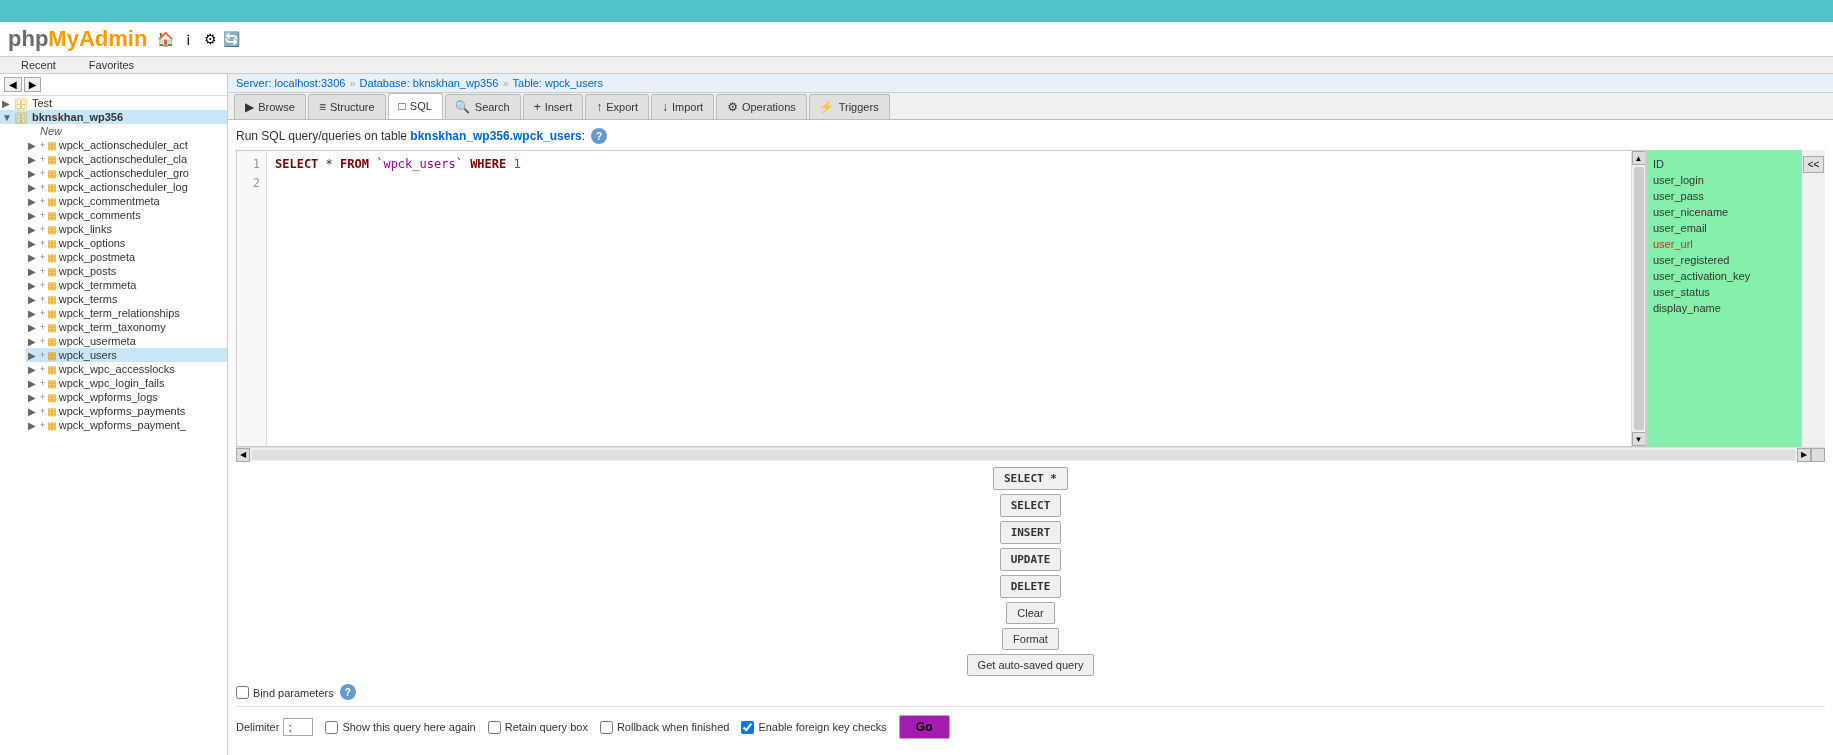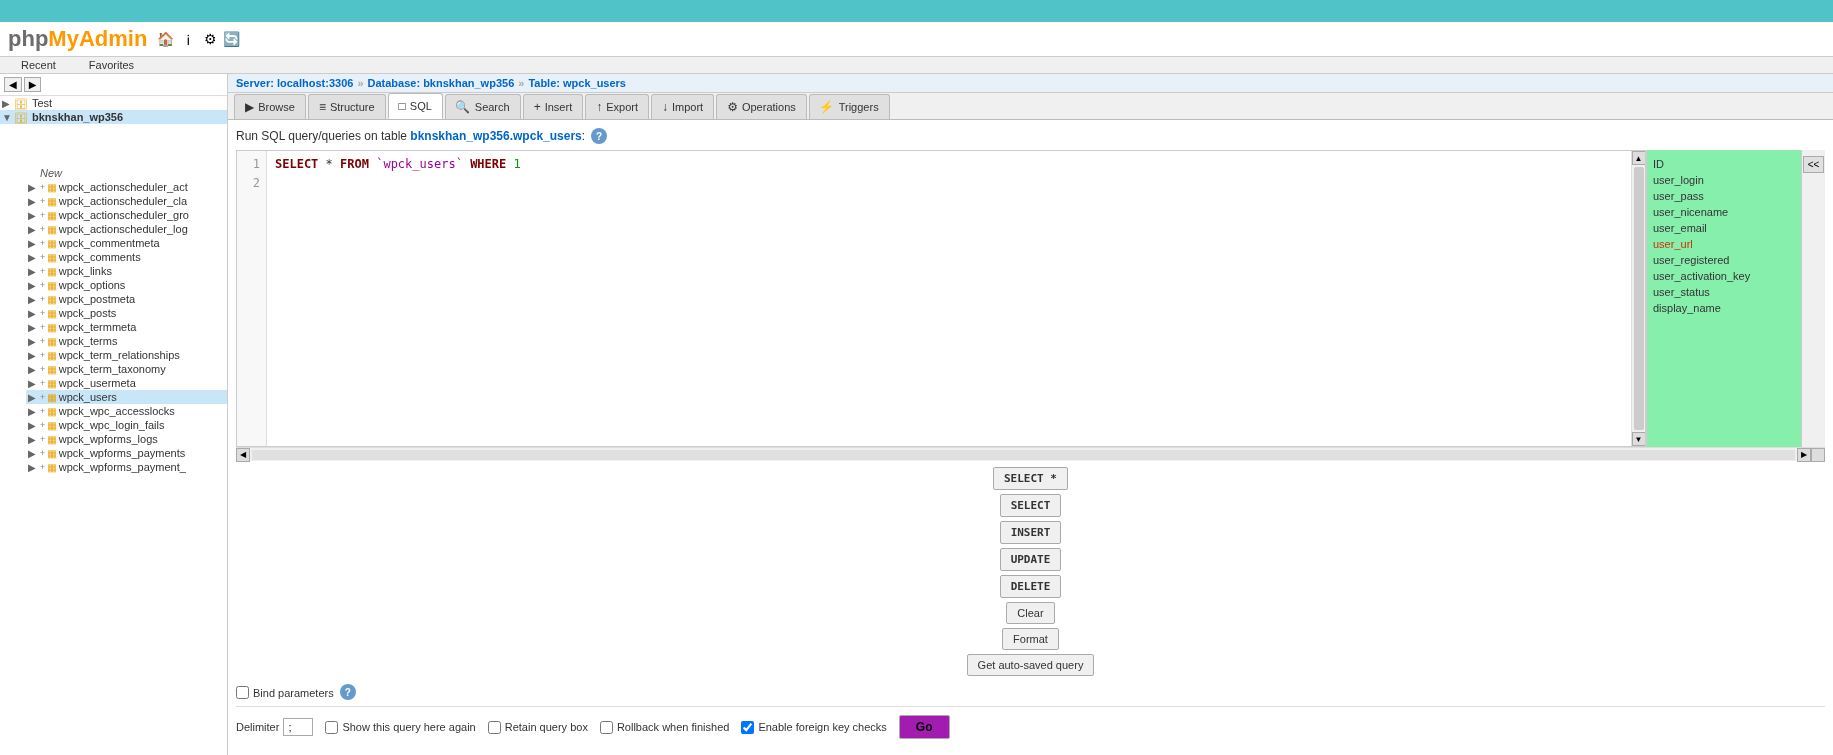--- a/index.html
+++ b/index.html
@@ -28,28 +28,28 @@
     .sidebar-scroll { overflow-y: auto; flex: 1; }
     .sidebar-controls { display: flex; align-items: center; padding: 3px 4px; border-bottom: 1px solid #ddd; }
     .sidebar-controls button { font-size: 10px; border: 1px solid #aaa; background: #f0f0f0; cursor: pointer; padding: 1px 4px; margin-right: 2px; }
 
     .tree-item { display: flex; align-items: center; padding: 1px 2px; cursor: pointer; white-space: nowrap; }
     .tree-item.selected { background: #c8e6f8; }
     .tree-item .expander { width: 12px; font-size: 10px; color: #666; }
     .tree-item .icon { width: 16px; height: 12px; display: inline-block; position: relative; margin-right: 2px; }
     .tree-item .label { font-size: 11px; color: #333; }
     .tree-item.db-item .label { font-weight: bold; color: #333; }
-    .tree-item.new-item .label { color: #555; font-style: italic; margin-top: 42px; }
+    .tree-item.new-item .label { color: #555; font-style: italic; }
     .table-group { margin-left: 12px; }
 
     
     .content { flex: 1; display: flex; flex-direction: column; overflow: hidden; background: #fff; }
 
     
-    .breadcrumb { background: #e8f0f8; border-bottom: 1px solid #ccc; padding: 3px 8px; font-size: 11px; color: #555; display: flex; align-items: flex-start; gap: 4px; font-weight: bold; }
+    .breadcrumb { background: #e8f0f8; border-bottom: 1px solid #ccc; padding: 3px 8px; font-size: 11px; color: #555; display: flex; align-items: flex-start; gap: 4px; }
     .breadcrumb .sep { color: #aaa; }
 
     
     .tab-bar { background: #f0f0f0; border-bottom: 1px solid #bbb; display: flex; align-items: flex-end; padding: 0 6px; }
     .tab { display: flex; align-items: center; gap: 4px; padding: 5px 10px; border: 1px solid #bbb; border-bottom: none; background: #e0e0e0; cursor: pointer; font-size: 11px; color: #333; margin-right: 2px; border-radius: 3px 3px 0 0; }
     .tab.active { background: #fff; border-bottom: 1px solid #fff; z-index: 1; }
     .tab .tab-icon { font-size: 12px; }
 
     
     .sql-content { flex: 1; display: flex; flex-direction: column; overflow: hidden; padding: 8px; }

